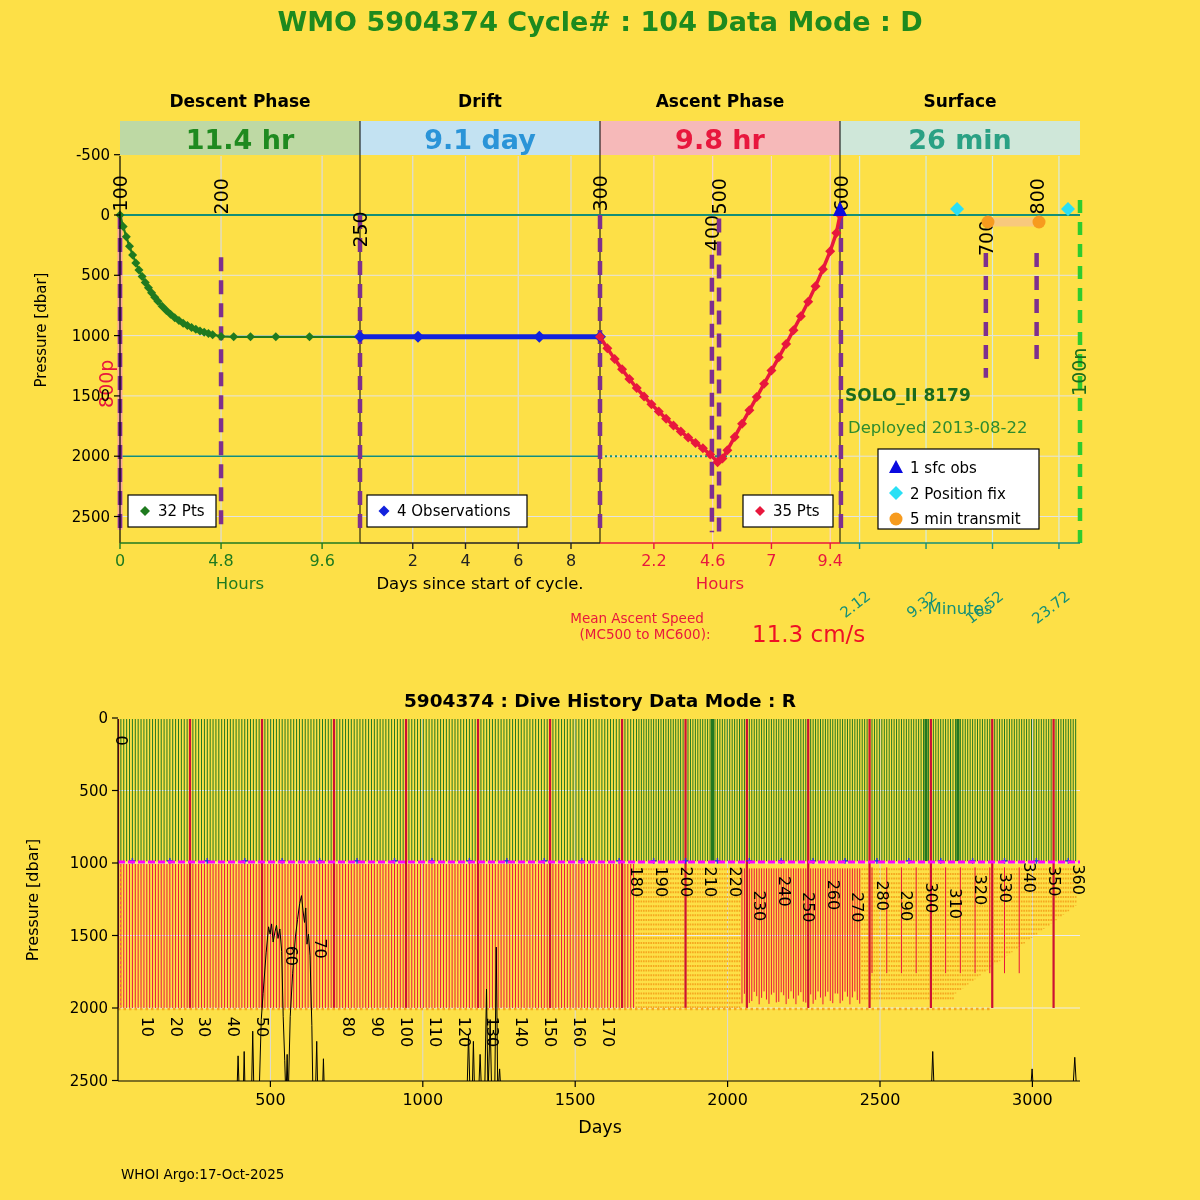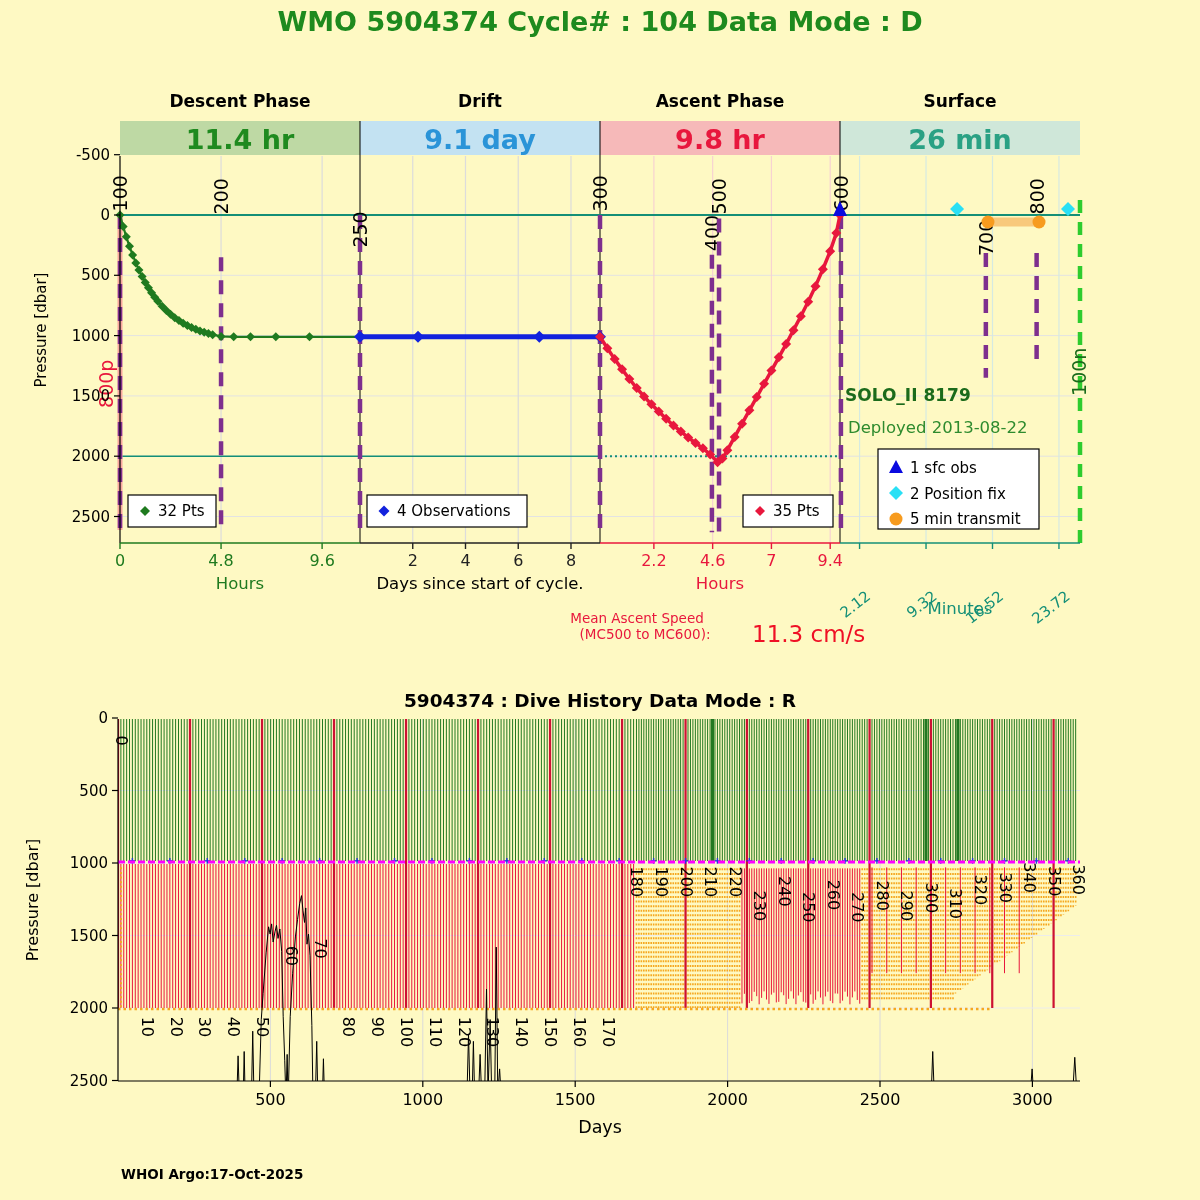--- a/index.html
+++ b/index.html
@@ -1,20 +1,20 @@
 <!DOCTYPE html>
 <html><head>
 <meta charset="utf-8">
 <style>
   html,body{margin:0;padding:0;background:#fff;}
-  .page{position:relative;width:1200px;height:1200px;background:#fef9c3;overflow:hidden;
+  .page{position:relative;width:1200px;height:1200px;background:#fde047;overflow:hidden;
         font-family:"DejaVu Sans","Liberation Sans",sans-serif;}
   #main-title{position:absolute;top:6px;left:0;width:1200px;text-align:center;
         font-size:27px;font-weight:bold;color:#1e8a1e;}
-  #footer-credit{position:absolute;top:1166px;left:121px;font-size:13.5px;color:#000;font-weight:bold;}
+  #footer-credit{position:absolute;top:1166px;left:121px;font-size:13.5px;color:#000;}
   #chart-svg{position:absolute;top:0;left:0;}
 </style>
 </head>
 <body>
 
 <div class="page">
   <div id="main-title">WMO 5904374   Cycle# : 104   Data Mode : D</div>
   <svg id="chart-svg" width="1200" height="1200" viewBox="0 0 1200 1200">
       <g>
         <line x1="120" y1="275.3" x2="1080" y2="275.3" stroke="#e3e3e3" stroke-width="1"></line>

